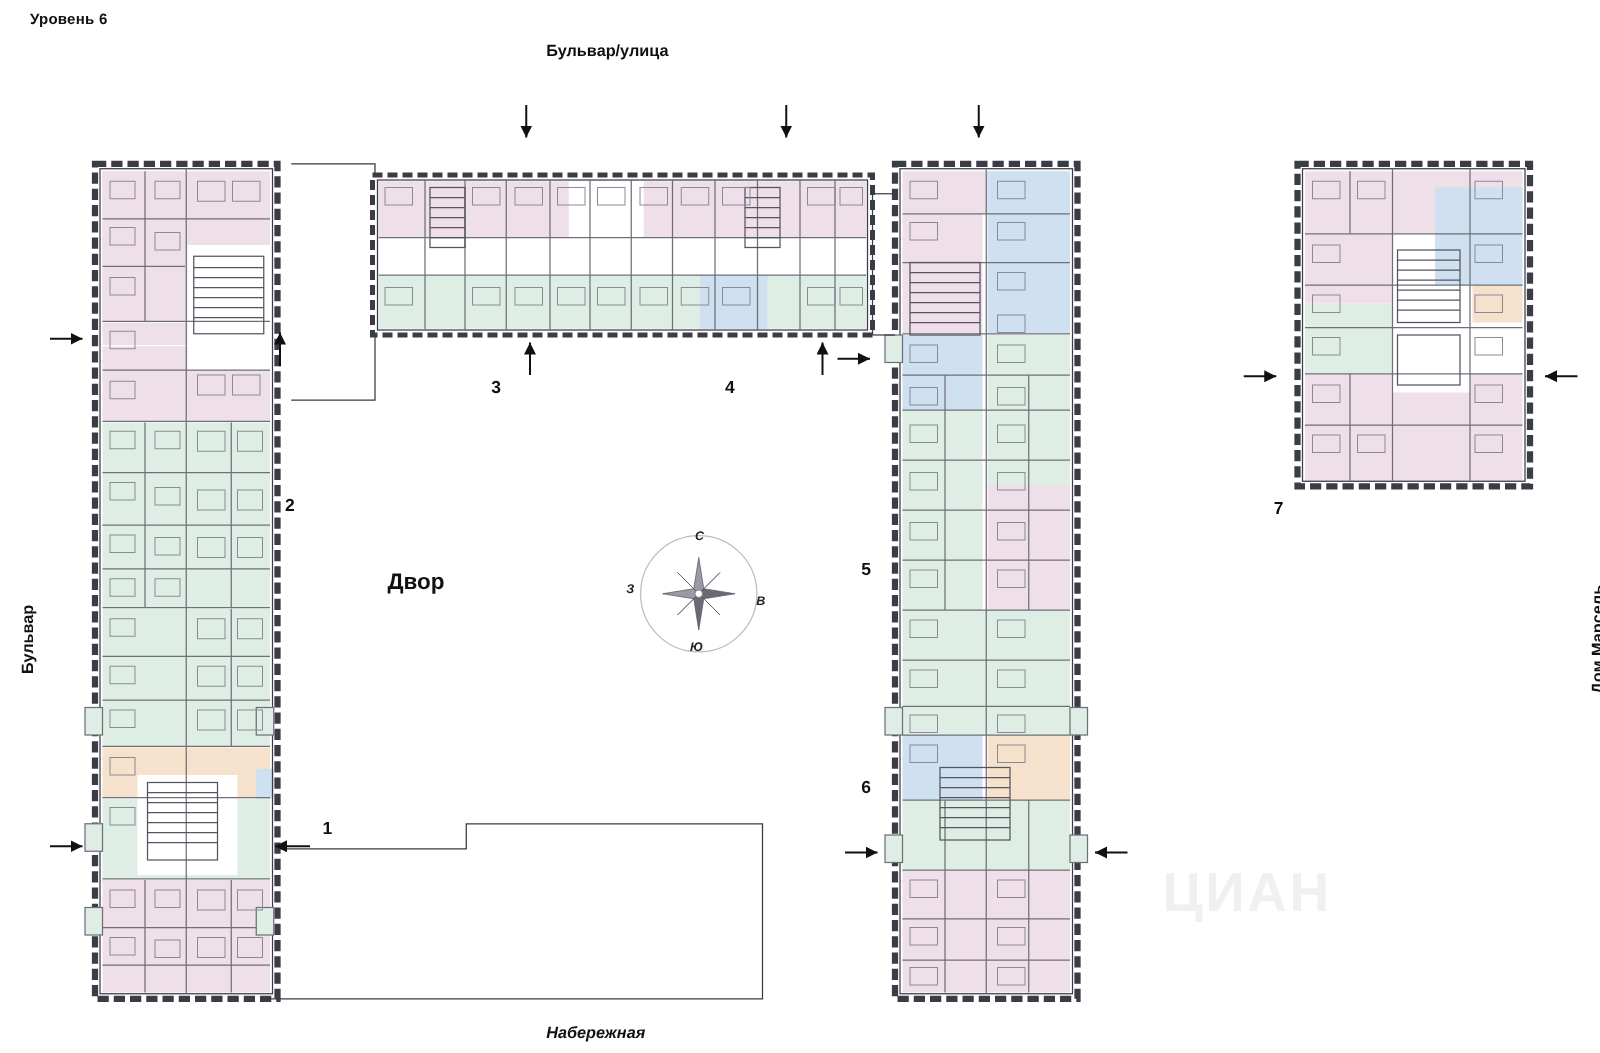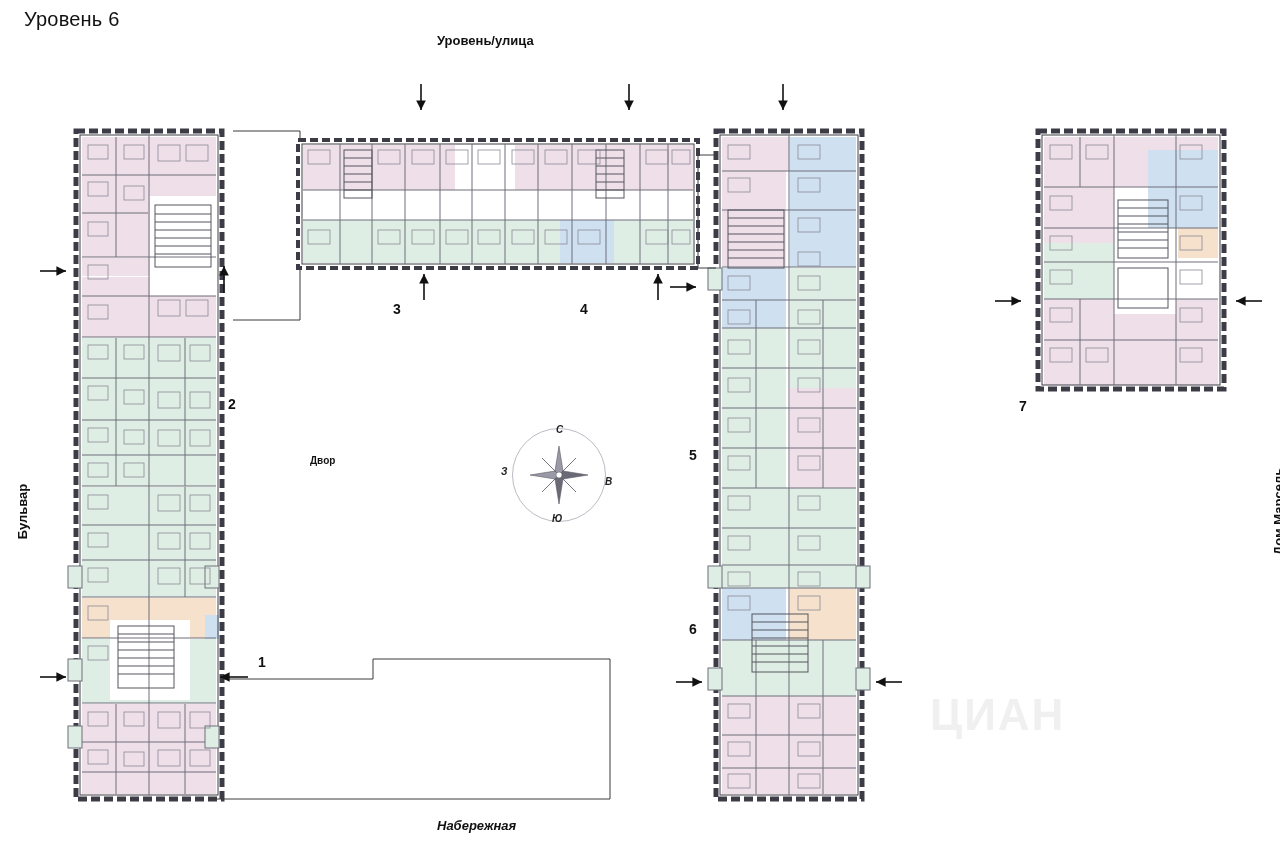--- a/index.html
+++ b/index.html
@@ -12,22 +12,22 @@
     height: 842px;
     position: relative;
     font-family: "Liberation Sans", sans-serif;
     color: #111111;
     overflow: hidden;
   }
   .page-title {
     position: absolute;
     left: 24px;
     top: 8px;
-    font-size: 20px;
-    font-weight: normal;
+    font-size: 12px;
+    font-weight: bold;
     letter-spacing: 0.2px;
   }
   .edge-label {
     position: absolute;
     font-size: 13px;
     font-weight: bold;
   }
   .edge-top { left: 437px; top: 33px; }
   .edge-bottom { left: 437px; top: 818px; font-style: italic; }
   .edge-left {
@@ -43,21 +43,21 @@
     top: 504px;
     transform: rotate(-90deg);
     transform-origin: center;
     width: 120px;
     text-align: center;
   }
   .yard-label {
     position: absolute;
     left: 310px;
     top: 455px;
-    font-size: 10px;
+    font-size: 18px;
     font-weight: bold;
   }
   .section-num {
     position: absolute;
     font-size: 14px;
     font-weight: bold;
   }
   .compass {
     position: absolute;
     left: 512px;
@@ -101,21 +101,21 @@
     font-weight: bold;
     letter-spacing: 2px;
     user-select: none;
   }
 </style>
 </head>
 <body>
 
 <div class="page-title">Уровень 6</div>
 
-<div class="edge-label edge-top">Уровень/улица</div>
+<div class="edge-label edge-top">Бульвар/улица</div>
 <div class="edge-label edge-bottom">Набережная</div>
 <div class="edge-label edge-left">Бульвар</div>
 <div class="edge-label edge-right">Дом Марсель</div>
 <div class="yard-label">Двор</div>
 
 <svg class="floorplan" viewBox="0 0 1280 842">
   <defs>
     <g id="unitgrid"></g>
     <marker id="arrowhead" markerWidth="8" markerHeight="8" refX="6" refY="3" orient="auto">
       <path d="M0,0 L6,3 L0,6 z" fill="#111"></path>

